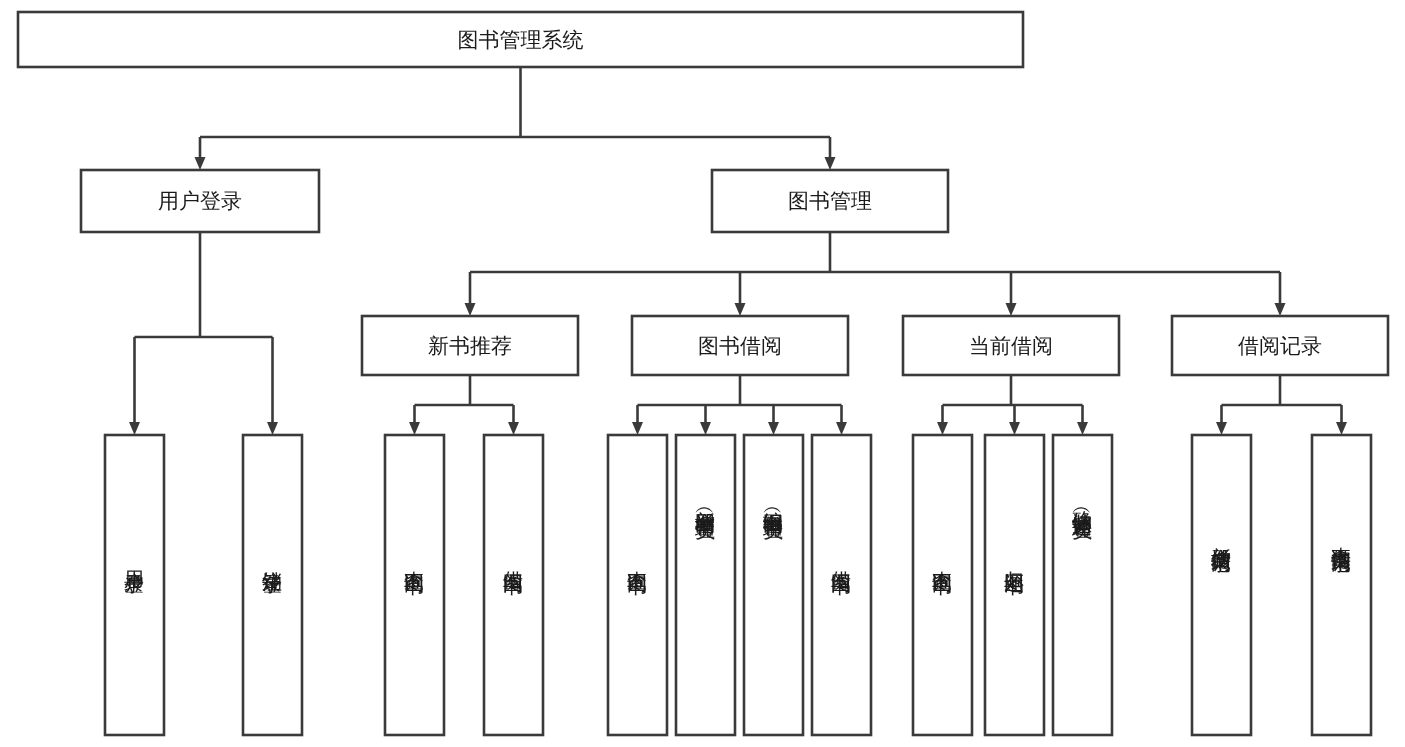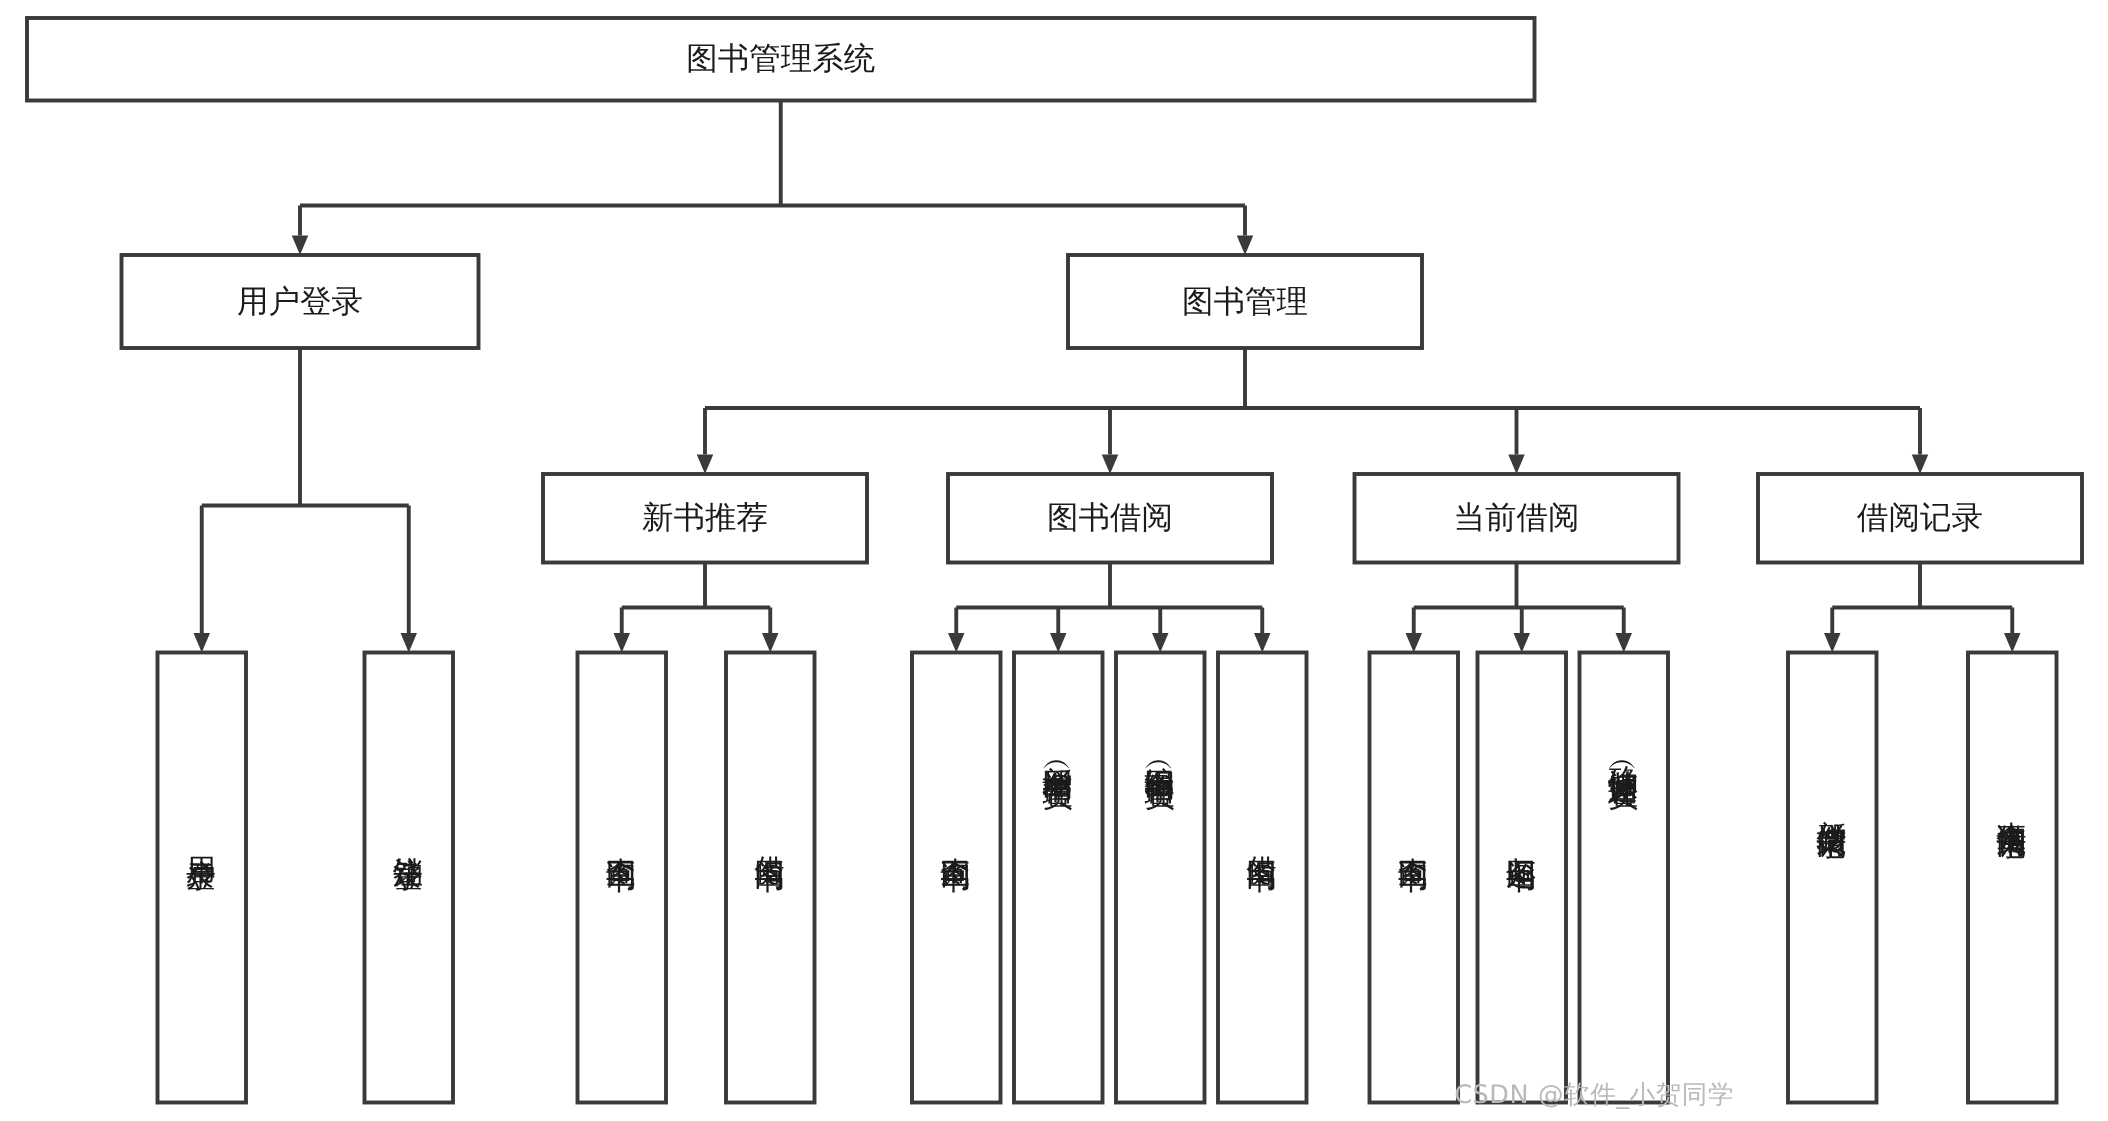--- a/index.html
+++ b/index.html
@@ -219,14 +219,13 @@
         <g>
           <rect class="node-box" x="1192" y="435" width="59" height="300"></rect>
           <text class="node-label vertical" x="1221.5" y="535.5" text-anchor="middle">新增借阅记录</text>
         </g>
         <g>
           <rect class="node-box" x="1312" y="435" width="59" height="300"></rect>
           <text class="node-label vertical" x="1341.5" y="535.5" text-anchor="middle">查询借阅记录</text>
         </g>
       </g>
   </svg>
-  <div class="watermark">CSDN @软件_小贺同学</div>
 </div>
 
 </body></html>

